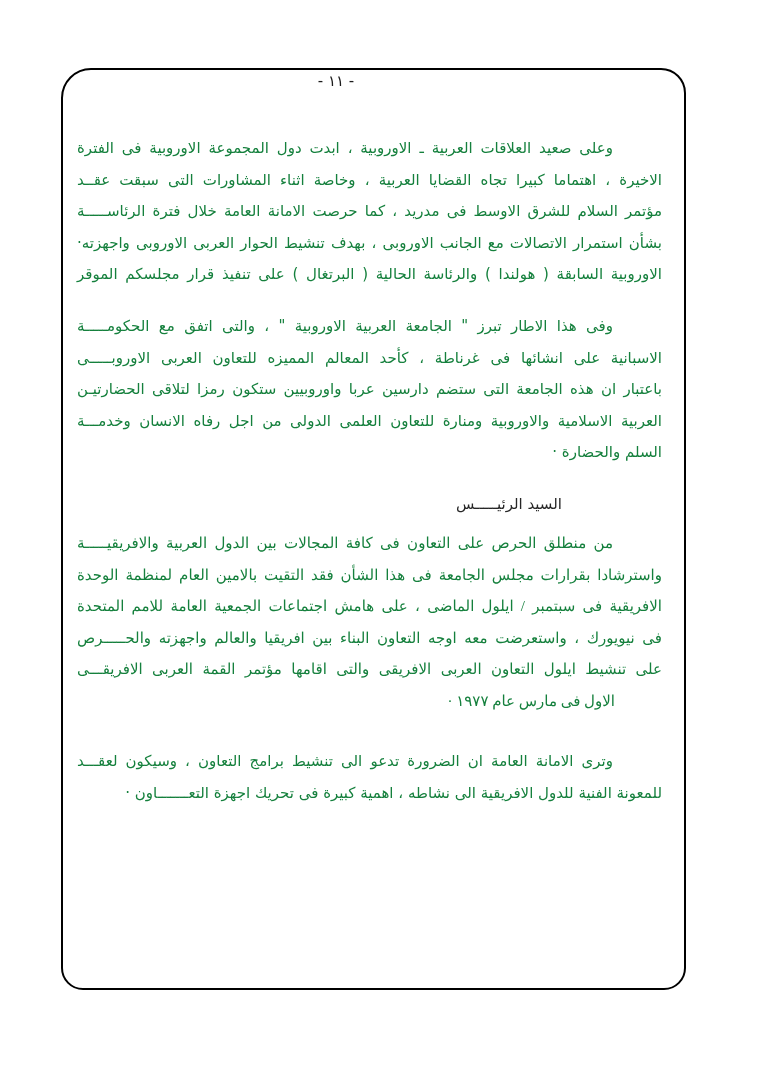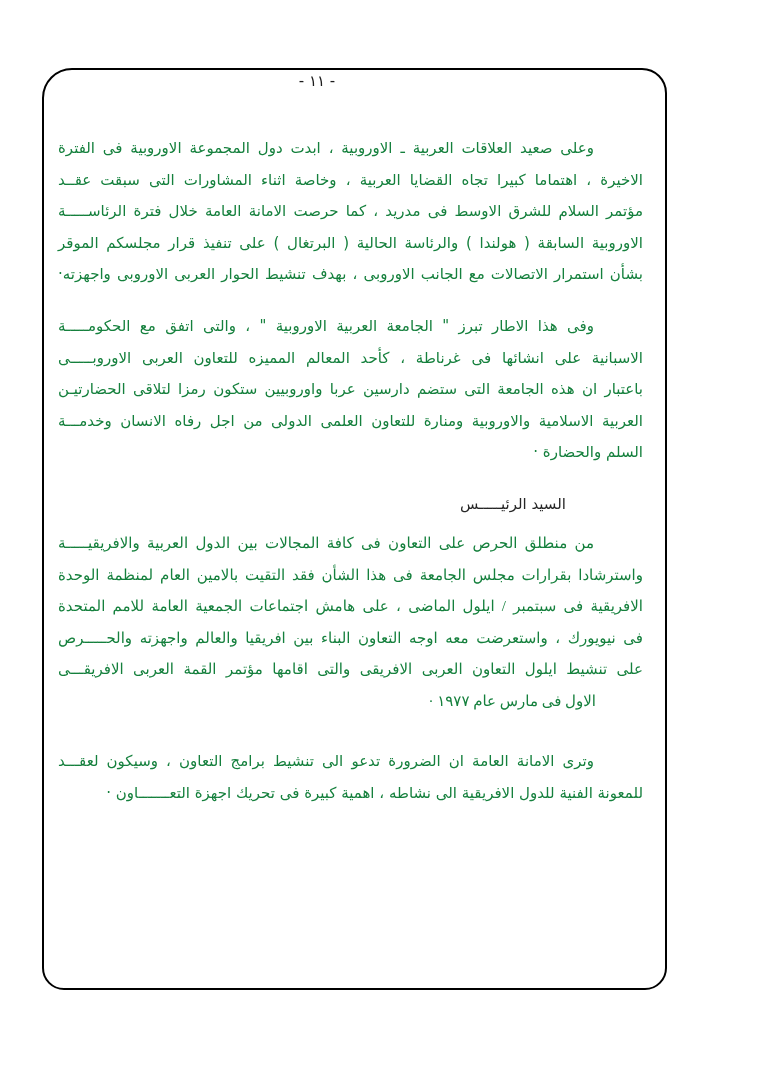--- a/index.html
+++ b/index.html
@@ -8,20 +8,21 @@
     background: #ffffff;
   }
   .sheet {
     position: relative;
     width: 676px;
     height: 1085px;
     background: #ffffff;
     overflow: hidden;
     font-family: "DejaVu Sans", sans-serif;
     color: #242424;
+    margin-left: 19px;
   }
   .frame {
     position: absolute;
     left: 42px;
     top: 68px;
     width: 621px;
     height: 918px;
     border: 2px solid #000000;
     border-radius: 30px 25px 22px 22px;
     background: transparent;
@@ -57,21 +58,21 @@
   
   .line.end {
     text-align: center;
     text-align-last: right;
   }
   
   .line.inset { text-indent: 47px; }
   .heading {
     position: absolute;
     top: 489px;
-    right: 110px;
+    right: 133px;
     direction: rtl;
     font-size: 15px;
     line-height: 31.6px;
     text-align: right;
     color: #262626;
   }
   #p1 { top: 133px; }
   #p2 { top: 311px; }
   #p3 { top: 528px; font-family: Liberation Serif, serif; }
   #p4 { top: 746px; }
@@ -82,22 +83,22 @@
 <div class="sheet">
 
   <div class="frame"></div>
 
   <div class="pageno">- ١١ -</div>
 
   <div class="block" id="p1">
     <div class="line start">وعلى صعيد العلاقات العربية ـ الاوروبية ، ابدت دول المجموعة الاوروبية فى الفترة</div>
     <div class="line">الاخيرة ، اهتماما كبيرا تجاه القضايا العربية ، وخاصة اثناء المشاورات التى سبقت عقــد</div>
     <div class="line">مؤتمر السلام للشرق الاوسط فى مدريد ، كما حرصت الامانة العامة خلال فترة الرئاســـــة</div>
+    <div class="line">بشأن استمرار الاتصالات مع الجانب الاوروبى ، بهدف تنشيط الحوار العربى الاوروبى واجهزته·</div>
     <div class="line">الاوروبية السابقة ( هولندا ) والرئاسة الحالية ( البرتغال ) على تنفيذ قرار مجلسكم الموقر</div>
-    <div class="line">بشأن استمرار الاتصالات مع الجانب الاوروبى ، بهدف تنشيط الحوار العربى الاوروبى واجهزته·</div>
   </div>
 
   <div class="block" id="p2">
     <div class="line start">وفى هذا الاطار تبرز " الجامعة العربية الاوروبية " ، والتى اتفق مع الحكومـــــة</div>
     <div class="line">الاسبانية على انشائها فى غرناطة ، كأحد المعالم المميزه للتعاون العربى الاوروبـــــى</div>
     <div class="line">باعتبار ان هذه الجامعة التى ستضم دارسين عربا واوروبيين ستكون رمزا لتلاقى الحضارتيـن</div>
     <div class="line">العربية الاسلامية والاوروبية ومنارة للتعاون العلمى الدولى من اجل رفاه الانسان وخدمـــة</div>
     <div class="line end">السلم والحضارة ·</div>
   </div>
 

